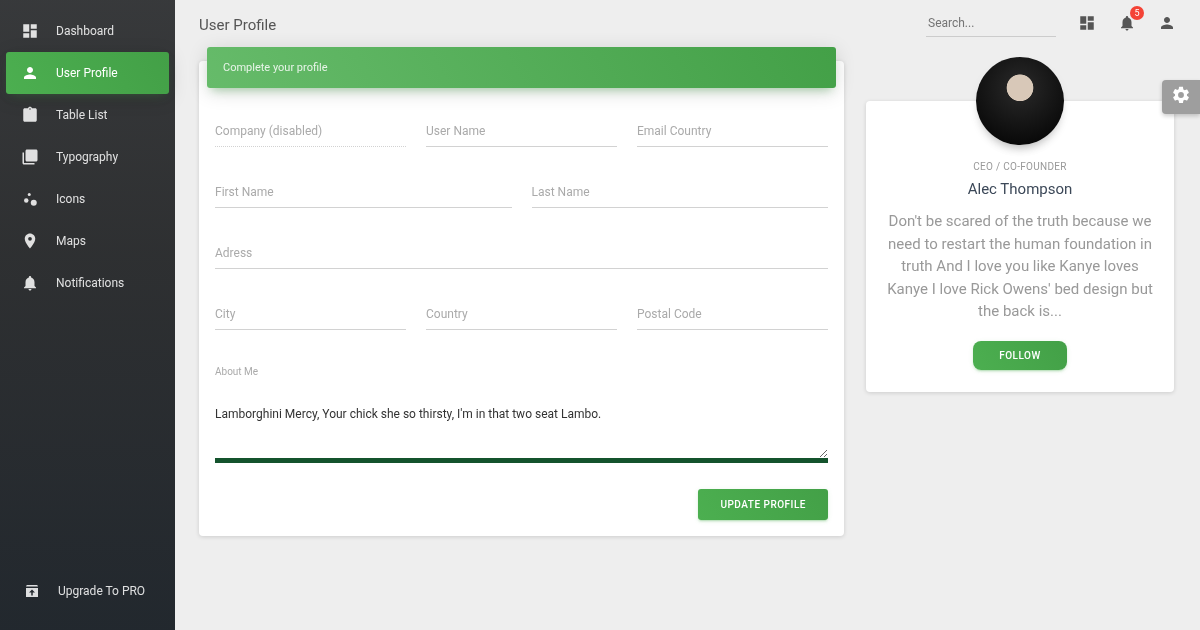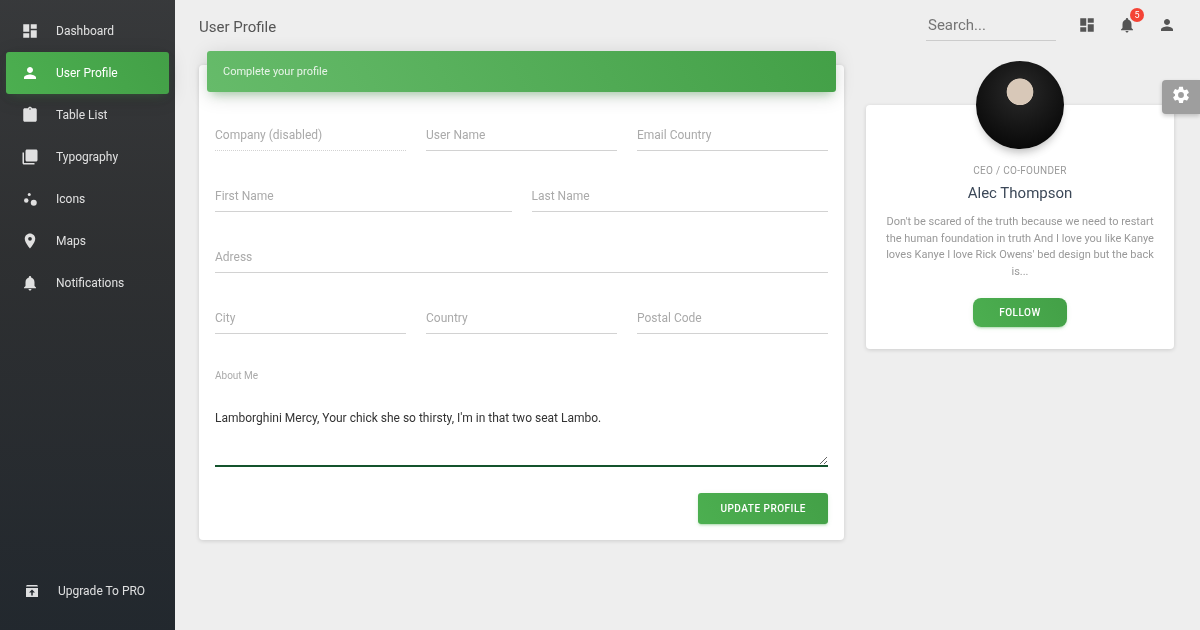--- a/index.html
+++ b/index.html
@@ -16,21 +16,21 @@
 .nav-item .icon { width: 20px; display: flex; justify-content: center; }
 .nav-item svg { width: 18px; height: 18px; fill: currentColor; }
 .upgrade { margin-top: auto; padding: 14px 18px 20px; }
 .upgrade .nav-item { padding: 10px 4px; }
 
 
 .main { flex: 1; display: flex; flex-direction: column; }
 .topbar { display: flex; align-items: center; padding: 12px 24px 4px 24px; }
 .page-title { color: #555; font-size: 15px; font-weight: 400; }
 .spacer { flex: 1; }
-.search { border: none; border-bottom: 1px solid #ccc; background: transparent; font-size: 15px; padding: 4px 2px 6px 2px; width: 130px; color: #c2410c; outline: none; }
+.search { border: none; border-bottom: 1px solid #ccc; background: transparent; font-size: 12px; padding: 4px 2px 6px 2px; width: 130px; color: #c2410c; outline: none; }
 .topbar-icons { display: flex; align-items: center; gap: 22px; margin-left: 22px; }
 .topbar-icons .ticon { position: relative; cursor: pointer; color: #555; }
 .topbar-icons svg { width: 18px; height: 18px; fill: currentColor; }
 .badge { position: absolute; top: -8px; right: -8px; background: #f44336; color: #fff; font-size: 9px; width: 14px; height: 14px; border-radius: 50%; display: flex; align-items: center; justify-content: center; }
 
 .content { display: flex; gap: 22px; padding: 20px 24px; }
 
 
 .card { background: #fff; border-radius: 4px; box-shadow: 0 1px 4px 0 rgba(0,0,0,0.14); }
 .form-card { flex: 1; position: relative; padding: 55px 16px 16px 16px; max-width: 645px; }
@@ -38,31 +38,31 @@
 .card-header-green .title { font-size: 14px; font-weight: 400; margin-bottom: 4px; }
 .card-header-green .subtitle { font-size: 11px; opacity: 0.85; }
 
 .form-grid { padding: 6px 0 0 0; }
 .row { display: flex; gap: 20px; margin-bottom: 36px; }
 .field { flex: 1; position: relative; }
 .field input { width: 100%; border: none; border-bottom: 1px solid #d2d2d2; padding: 4px 0 6px 0; font-size: 12px; color: #333; outline: none; background: transparent; }
 .field input:disabled { border-bottom-style: dotted; }
 .field label { position: absolute; left: 0; top: 2px; font-size: 12px; color: #aaa; pointer-events: none; }
 .textarea-label { font-size: 10px; color: #aaa; display: block; margin-bottom: 6px; }
-textarea { width: 100%; border: none; border-bottom: 2px solid #14532d; resize: both; font-size: 12px; color: #333; outline: none; padding: 4px 0 18px 0; height: 60px; font-family: inherit; }
+textarea { width: 100%; border: none; border-bottom: 5px solid #14532d; resize: both; font-size: 12px; color: #333; outline: none; padding: 4px 0 18px 0; height: 60px; font-family: inherit; }
 .row.textarea-row { flex-direction: column; margin-bottom: 20px; }
 .actions { display: flex; justify-content: flex-end; padding-top: 6px; }
 .btn-green { background: linear-gradient(60deg, #4caf50, #43a047); color: #fff; border: none; font-size: 10px; font-weight: 500; letter-spacing: 0.5px; padding: 10px 22px; border-radius: 3px; cursor: pointer; box-shadow: 0 2px 2px 0 rgba(76,175,80,0.14), 0 3px 1px -2px rgba(76,175,80,0.2), 0 1px 5px 0 rgba(76,175,80,0.12); text-transform: uppercase; }
 
 
 .profile-card { width: 308px; text-align: center; padding: 60px 18px 22px 18px; position: relative; margin-top: 40px; align-self: flex-start; }
 .avatar { width: 88px; height: 88px; border-radius: 50%; background: radial-gradient(circle at 50% 35%, #d8c8b8 0%, #d8c8b8 18%, #222 19%, #000 100%); position: absolute; top: -44px; left: 50%; transform: translateX(-50%); box-shadow: 0 5px 15px -8px rgba(0,0,0,0.24), 0 8px 10px -5px rgba(0,0,0,0.2); }
 .profile-role { font-size: 10px; color: #999; text-transform: uppercase; letter-spacing: 0.3px; margin-bottom: 8px; }
 .profile-name { font-size: 15px; color: #3c4858; font-weight: 400; margin-bottom: 12px; }
-.profile-bio { font-size: 11px; color: #999; line-height: 1.5; margin-bottom: 18px; }
+.profile-bio { font-size: 15px; color: #999; line-height: 1.5; margin-bottom: 18px; }
 
 
 .gear-tab { position: fixed; right: 0; top: 80px; width: 38px; height: 34px; background: #9e9e9e; border-radius: 4px 0 0 4px; display: flex; align-items: center; justify-content: center; cursor: pointer; box-shadow: 0 2px 4px rgba(0,0,0,0.2); }
 .gear-tab svg { width: 20px; height: 20px; fill: #fff; }
 </style>
 </head>
 <body>
 
 <div class="sidebar">
   <div class="nav">

